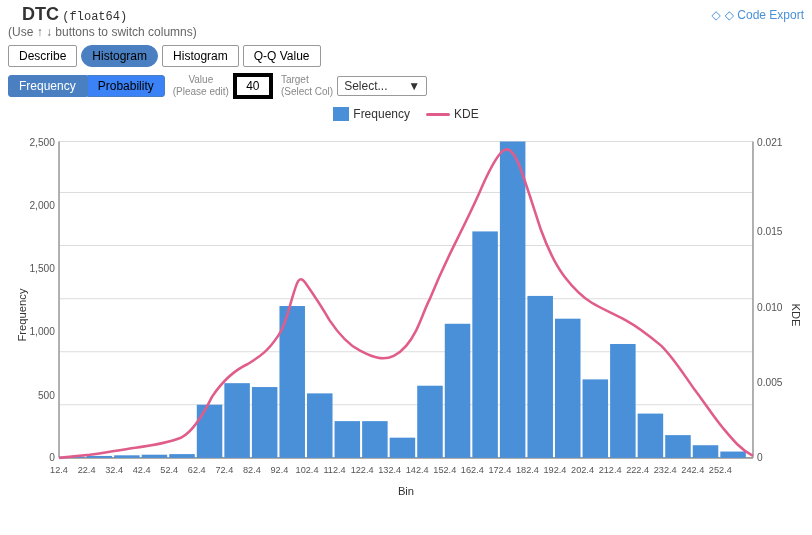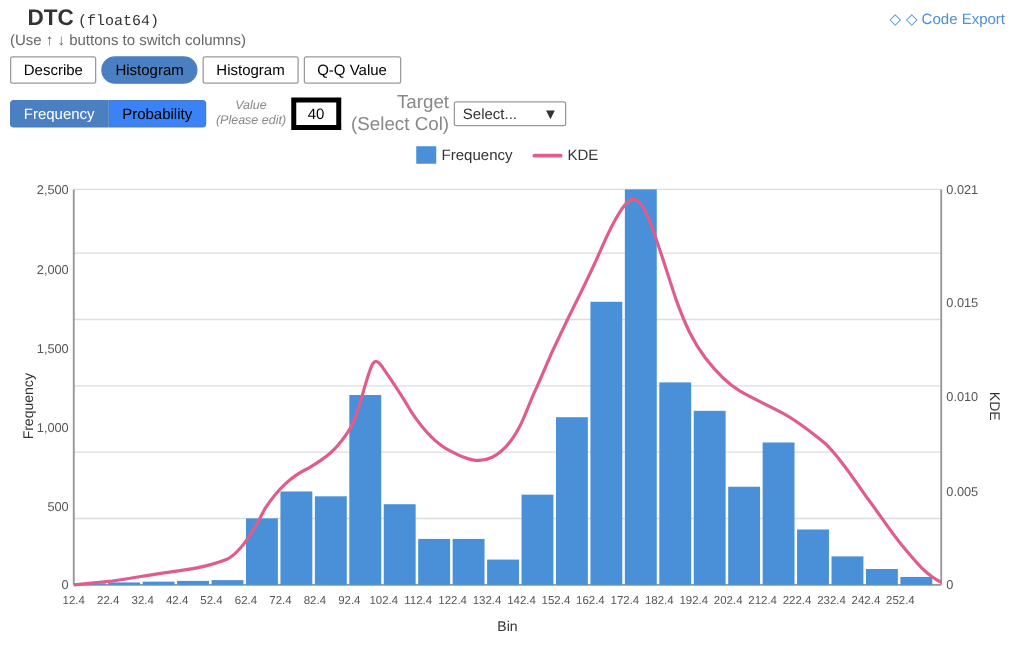--- a/index.html
+++ b/index.html
@@ -14,25 +14,25 @@
     .tab-btn.active { background: #4a7fc1; color: #000000; border-color: #4a7fc1; border-radius: 11px; }
     .hint2 { font-size: 11px; color: #666; padding: 2px 8px 2px 8px; }
     .controls-row { padding: 4px 8px 6px 8px; display: flex; align-items: center; gap: 8px; }
     .freq-prob { display: flex; gap: 0; }
     .fp-btn { padding: 3px 10px; font-size: 12px; border: 1px solid #4a7fc1; background: #3b82f6; cursor: pointer; }
     .fp-btn.active { background: #4a7fc1; color: #fff; }
     .fp-btn:first-child { border-radius: 3px 0 0 3px; }
     .fp-btn:last-child { border-radius: 0 3px 3px 0; }
     .value-group { display: flex; align-items: center; gap: 4px; }
     .value-label { font-size: 11px; text-align: center; line-height: 1.2; }
-    .value-label span { display: block; color: #888; font-size: 10px; font-style: italic; }
+    .value-label span { display: block; color: #888; font-size: 10px; }
     .value-input { width: 40px; border: 4px solid #000000; padding: 2px 4px; font-size: 12px; text-align: center; }
     .target-group { display: flex; align-items: center; gap: 4px; }
     .target-label { font-size: 11px; line-height: 1.2; }
-    .target-label span { display: block; color: #888; font-size: 15px; text-align: right; }
+    .target-label span { display: block; color: #888; font-size: 10px; }
     .select-dropdown { display: flex; align-items: flex-end; border: 1px solid #999; border-radius: 2px; padding: 2px 6px; font-size: 12px; cursor: pointer; background: #fff; min-width: 90px; justify-content: space-between; }
     .chart-area { position: relative; padding: 0 8px 0 8px; height: 380px; }
     svg.main-chart { width: 100%; height: 100%; }
     .legend { display: flex; gap: 16px; justify-content: center; margin: 2px 0 4px 0; font-size: 12px; align-items: center; }
     .legend-item { display: flex; align-items: center; gap: 4px; }
     .legend-box { width: 16px; height: 14px; background: #4a90d9; display: inline-block; }
     .legend-line { width: 24px; height: 3px; background: #e05c8a; display: inline-block; border-radius: 2px; }
   </style>
 </head>
 <body>

